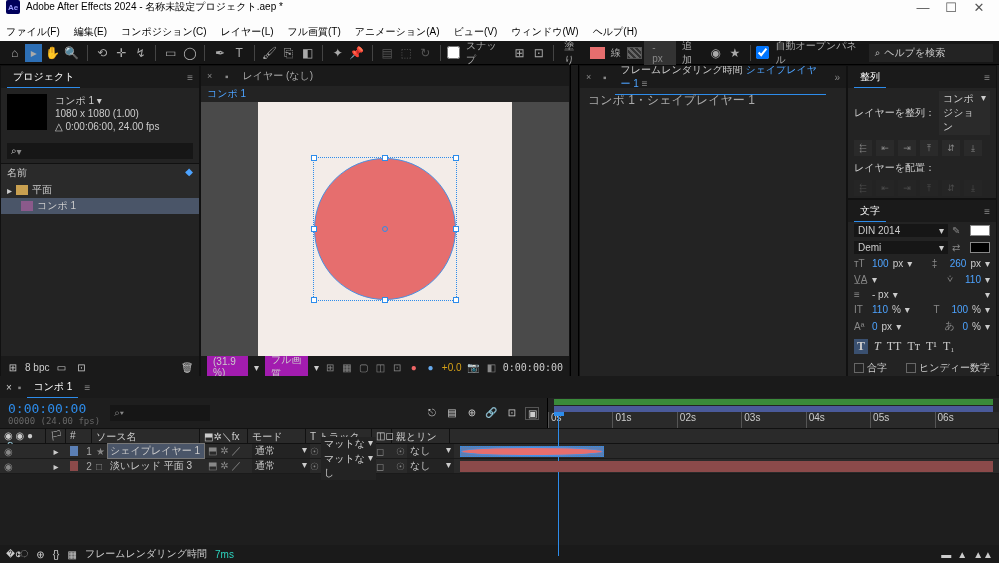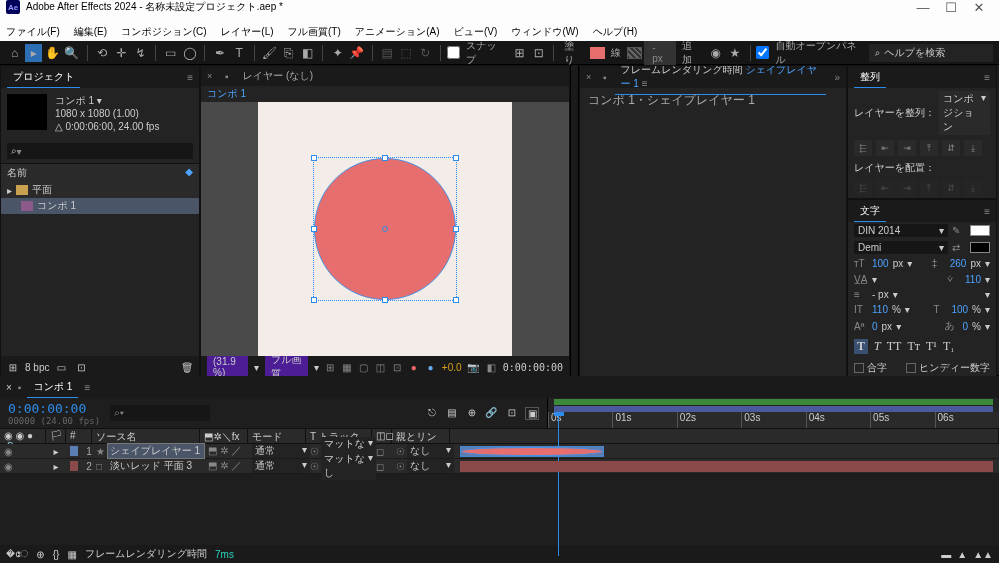--- a/index.html
+++ b/index.html
@@ -44,21 +44,21 @@
 .viewer .canvas-wrap{flex:1;display:flex;align-items:center;justify-content:center;background:#4a4a4a;position:relative}
 .canvas{width:254px;height:254px;background:#f3ece8;position:relative}
 .shape{position:absolute;left:55px;top:55px;width:144px;height:144px;border:1px dotted #2d8ceb}
 .shape::before{content:"";position:absolute;inset:0;background:#e66e6e;border-radius:50%;border:1px solid #4a90e2}
 .hnd{width:6px;height:6px;background:#fff;border:1px solid #2d8ceb;position:absolute}
 .hnd.tl{left:-3px;top:-3px}.hnd.tm{left:calc(50% - 3px);top:-3px}.hnd.tr{right:-3px;top:-3px}
 .hnd.ml{left:-3px;top:calc(50% - 3px)}.hnd.mr{right:-3px;top:calc(50% - 3px)}
 .hnd.bl{left:-3px;bottom:-3px}.hnd.bm{left:calc(50% - 3px);bottom:-3px}.hnd.br{right:-3px;bottom:-3px}
 .ctr{width:6px;height:6px;border:1px solid #2d8ceb;border-radius:50%;position:absolute;left:calc(50% - 3px);top:calc(50% - 3px)}
 .viewer-foot{height:22px;background:#1a1a1a;display:flex;align-items:center;padding:0 6px;gap:6px;font-size:10px;color:#aaa}
-.viewer-foot .dd{background:#4c1d95;padding:1px 6px}
+.viewer-foot .dd{background:#a21caf;padding:1px 6px}
 .viewer-foot .ic{width:14px;text-align:center;color:#888}
 .right-col{display:flex;flex-direction:column;width:150px}
 .align-panel{background:#232323;border:1px solid #111}
 .align-row{display:flex;align-items:center;padding:3px 6px;gap:4px;font-size:10px}
 .align-row .dd{background:#2a2a2a;padding:1px 4px;flex:1;display:flex;justify-content:space-between}
 .align-btns{display:flex;padding:2px 6px;gap:4px}
 .align-btns .ab{width:18px;height:16px;background:#2a2a2a;display:flex;align-items:center;justify-content:center;font-size:9px;color:#888}
 .char-panel .crow{display:flex;align-items:center;padding:2px 6px;gap:4px;font-size:10px}
 .char-panel .dd{background:#161616;padding:1px 4px;flex:1;display:flex;justify-content:space-between}
 .char-panel .sw2{display:flex;flex-direction:column;gap:1px}

